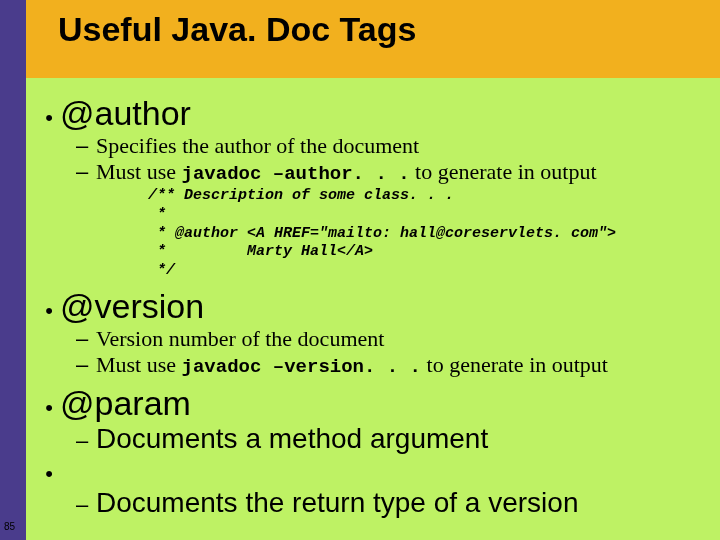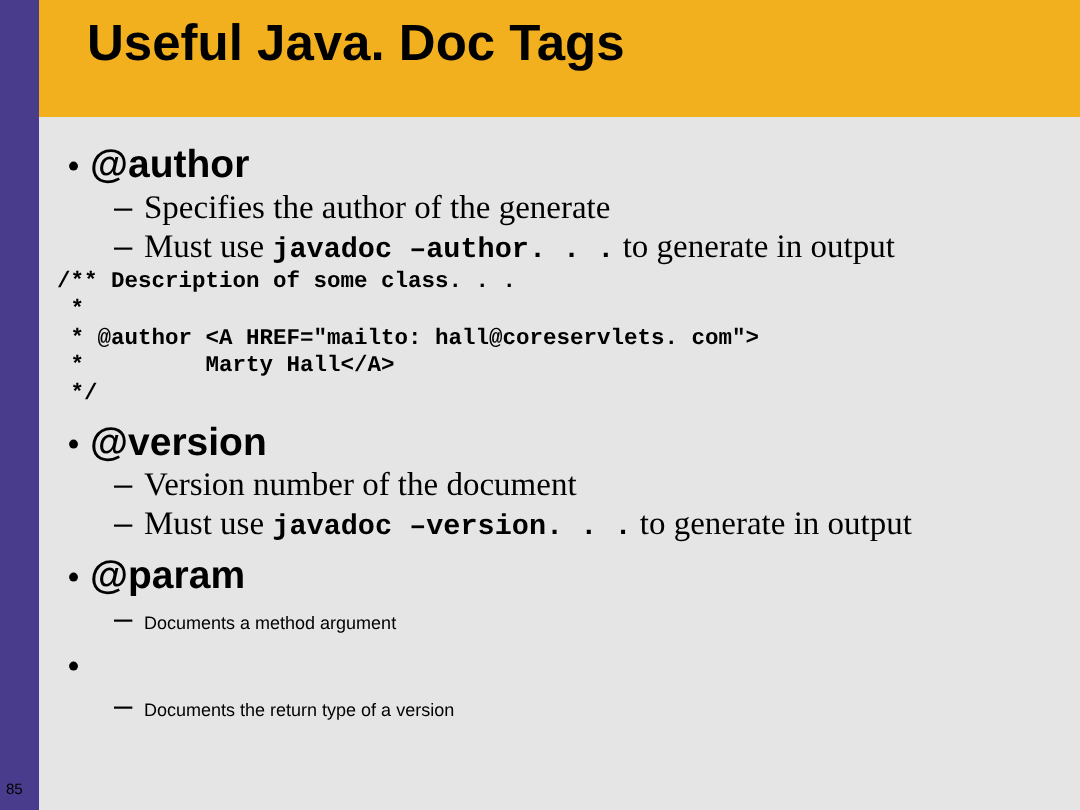--- a/index.html
+++ b/index.html
@@ -6,21 +6,21 @@
   html, body { width: 720px; height: 540px; overflow: hidden; }
   body {
     font-family: Arial, Helvetica, sans-serif;
     background: #ffffff;
     position: relative;
   }
   .slide {
     width: 720px;
     height: 540px;
     position: relative;
-    background: #e5e5e5;
+    background: #bef264;
   }
   .left-stripe {
     position: absolute;
     left: 0;
     top: 0;
     width: 26px;
     height: 540px;
     background: #4a3c8c;
   }
   .title-band {
@@ -51,22 +51,22 @@
     align-items: baseline;
     margin-top: 6px;
   }
   .bullet-l1 .dot {
     width: 22px;
     font-size: 22px;
     color: #000;
     text-align: center;
   }
   .bullet-l1 .txt {
-    font-size: 26px;
-    font-weight: bold;
+    font-size: 34px;
+    font-weight: normal;
     font-family: Arial, Helvetica, sans-serif;
     color: #000;
   }
   .bullet-l2 {
     display: flex;
     align-items: baseline;
     margin-left: 38px;
     margin-top: 0px;
   }
   .bullet-l2 .dash {
@@ -74,36 +74,38 @@
     font-size: 22px;
     color: #000;
   }
   .bullet-l2 .txt {
     font-size: 22px;
     font-family: "Times New Roman", Times, serif;
     color: #000;
   }
   .bullet-l2-arial .txt {
     font-family: Arial, Helvetica, sans-serif;
-    font-size: 12px;
+    font-size: 28px;
   }
   .mono {
     font-family: "Courier New", Courier, monospace;
     font-weight: bold;
     font-size: 19px;
   }
   .code-block {
+    margin-left: 110px;
     font-family: "Courier New", Courier, monospace;
     font-weight: bold;
     font-size: 15px;
     line-height: 1.25;
     color: #000;
     white-space: pre;
     margin-top: 2px;
     margin-bottom: 2px;
+    font-style: italic;
   }
   .page-num {
     position: absolute;
     left: 4px;
     bottom: 8px;
     font-size: 10px;
     color: #000;
     font-family: Arial, Helvetica, sans-serif;
   }
 </style>
@@ -115,21 +117,21 @@
   <div class="title-band"></div>
   <div class="title-text">Useful Java. Doc Tags</div>
 
   <div class="content" id="content">
       <div class="bullet-l1">
         <div class="dot">•</div>
         <div class="txt">@author</div>
       </div>
       <div class="bullet-l2">
         <div class="dash">–</div>
-        <div class="txt">Specifies the author of the generate</div>
+        <div class="txt">Specifies the author of the document</div>
       </div>
       <div class="bullet-l2">
         <div class="dash">–</div>
         <div class="txt">Must use <span class="mono">javadoc –author. . .</span> to generate in output</div>
       </div>
       <div class="code-block">/** Description of some class. . .
  *
  * @author &lt;A HREF="mailto: hall@coreservlets. com"&gt;
  *         Marty Hall&lt;/A&gt;
  */</div>

